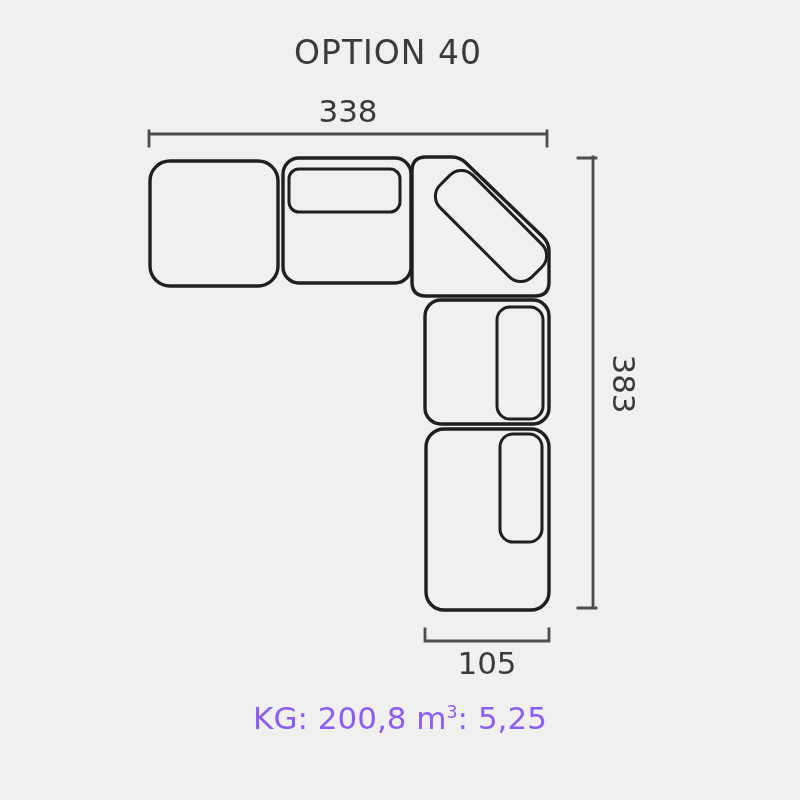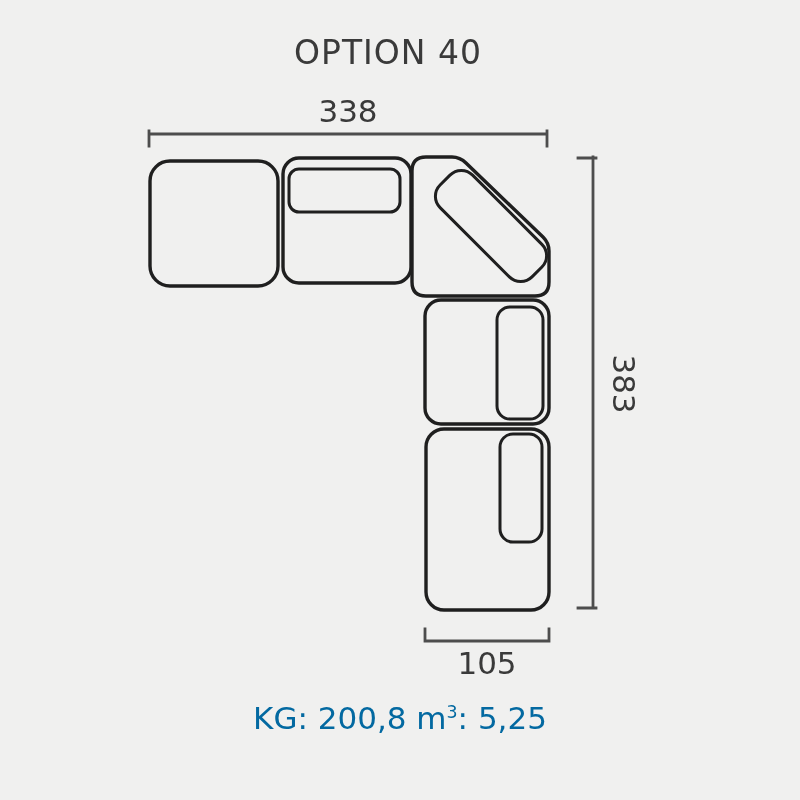--- a/index.html
+++ b/index.html
@@ -14,21 +14,21 @@
   .diagram{position:absolute;left:0;top:0;width:800px;height:800px;}
   .sofa{fill:none;stroke:#1f1f1f;stroke-width:3.4;stroke-linejoin:round;stroke-linecap:round;}
   .cushion{fill:none;stroke:#1f1f1f;stroke-width:3;stroke-linejoin:round;}
   .dim{fill:none;stroke:#4d4d4d;stroke-width:2.8;stroke-linecap:square;}
   .dim-label{
     font-family:"DejaVu Sans","Liberation Sans",sans-serif;
     font-size:31px;fill:#3a3a3a;
   }
   .footer{
     position:absolute;top:700px;left:0;width:800px;text-align:center;
-    font-size:31px;color:#0369a1;
+    font-size:31px;color:#8b5cf6;
   }
   .footer sup{font-size:0.56em;vertical-align:super;line-height:0;}
 </style>
 </head>
 <body>
 
 <div class="page">
 
   <div class="title">OPTION 40</div>
 

